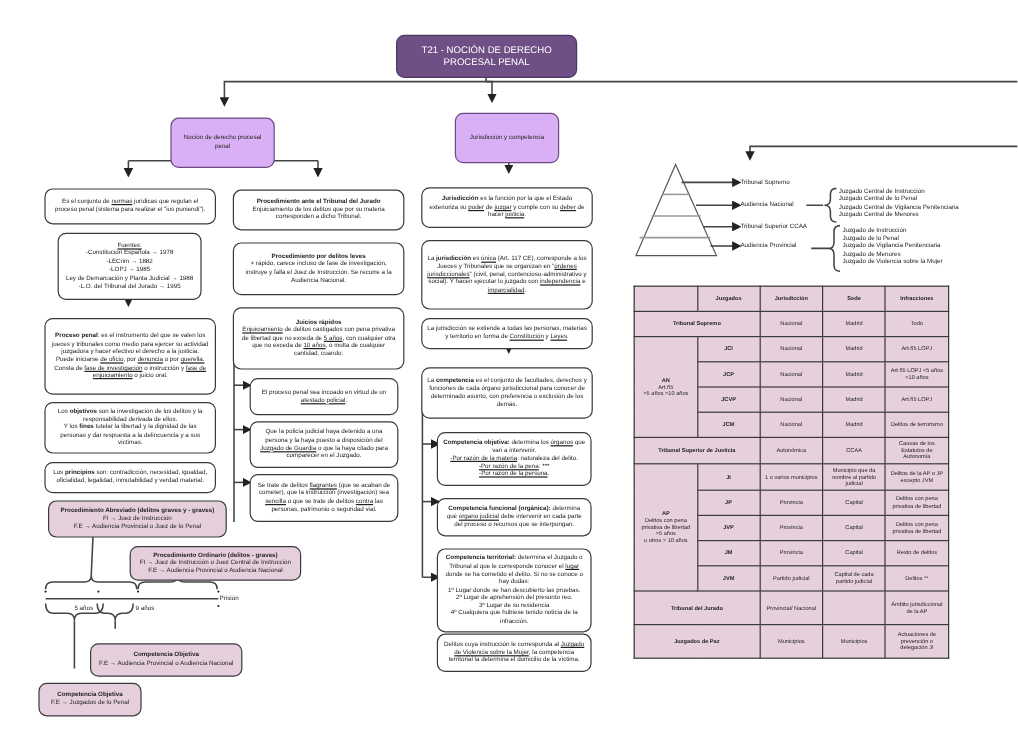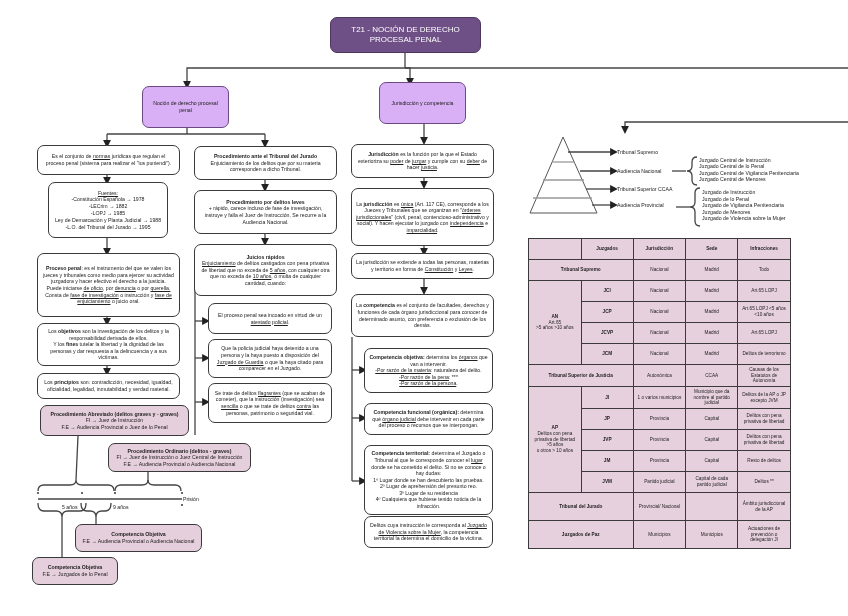--- a/index.html
+++ b/index.html
@@ -1,17 +1,17 @@
 <!DOCTYPE html>
 <html><head>
 <meta charset="utf-8">
 <style>
   html,body{margin:0;padding:0;background:#ffffff;}
   body{width:848px;height:616px;position:relative;overflow:hidden;font-family:"Liberation Sans",sans-serif;color:#222;}
-  .box{position:absolute;box-sizing:border-box;border:1.3px solid #3a3a3a;border-radius:7px;background:#fff;font-size:5.2px;line-height:6.6px;text-align:center;padding:3px 4px;display:flex;flex-direction:column;justify-content:center;}
+  .box{position:absolute;box-sizing:border-box;border:1.3px solid #3a3a3a;border-radius:7px;background:#fff;font-size:5.2px;line-height:6.6px;text-align:center;padding:3px 4px;display:flex;flex-direction:column;justify-content:center;margin-top:12px;}
   .box b{font-weight:bold;}
   .pink{background:#e6cfdd;}
   .lilac{background:#d9b0f5;border-color:#6a4a80;}
   .title{background:#6e4f86;border-color:#4d3760;color:#fff;font-size:8px;line-height:10px;font-weight:normal;}
   .u{text-decoration:underline;}
   svg.wires{position:absolute;left:0;top:0;}
   .lbl{position:absolute;font-size:5.2px;line-height:6px;white-space:nowrap;}
   table.cmp{position:absolute;left:528px;top:238px;width:263px;border-collapse:collapse;background:#e7d0de;font-size:4.7px;line-height:5.8px;text-align:center;}
   table.cmp td{border:1.2px solid #3a3a3a;padding:1px 2px;}
   table.cmp td.h{font-weight:bold;}

